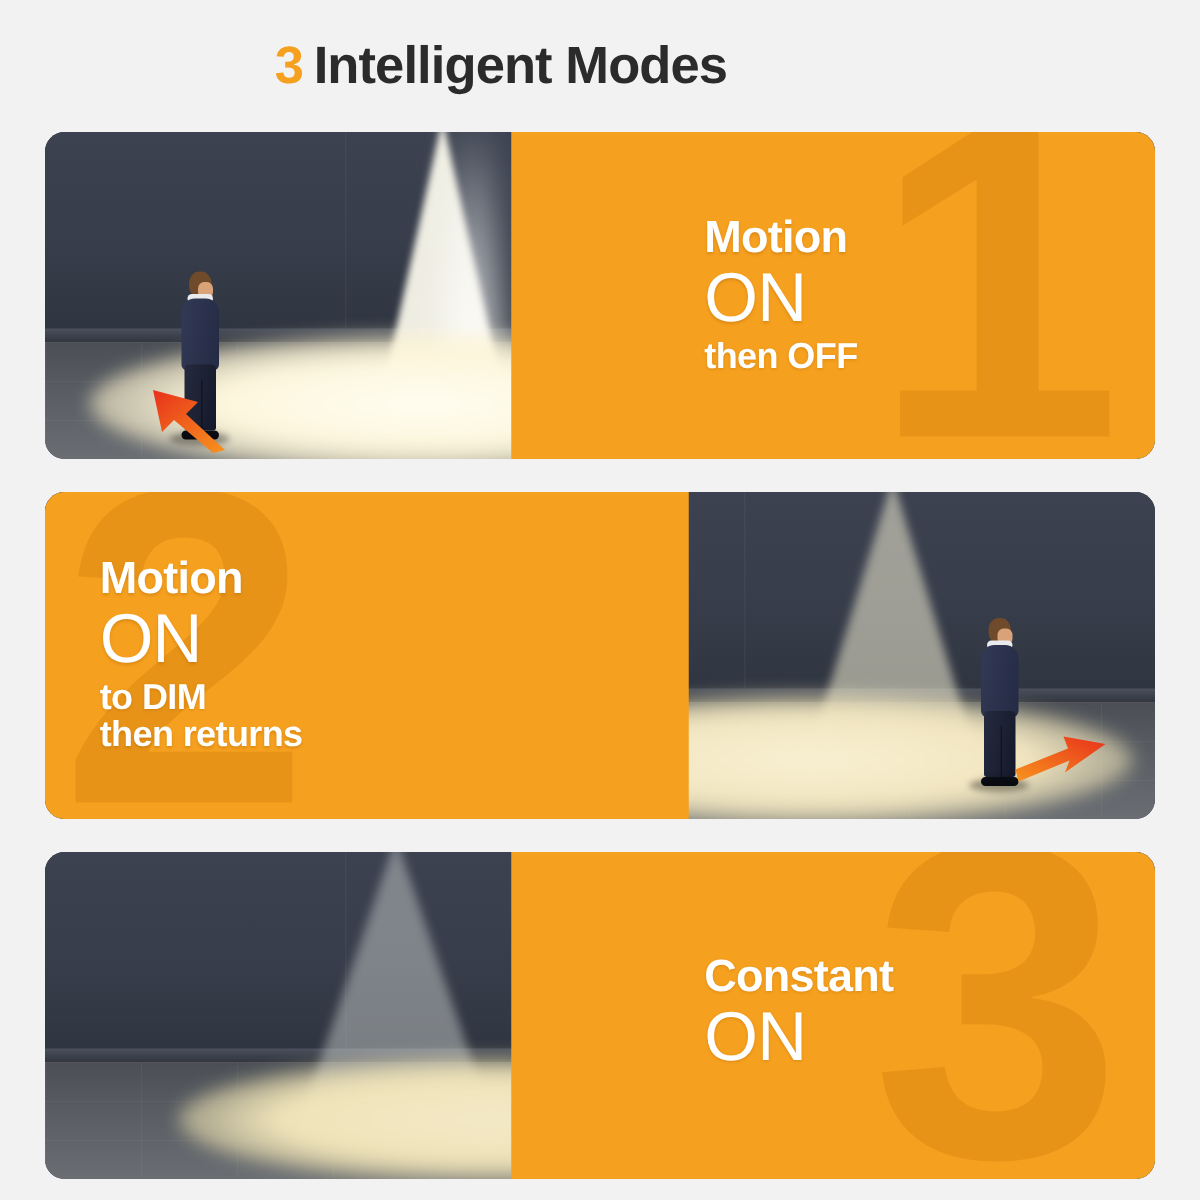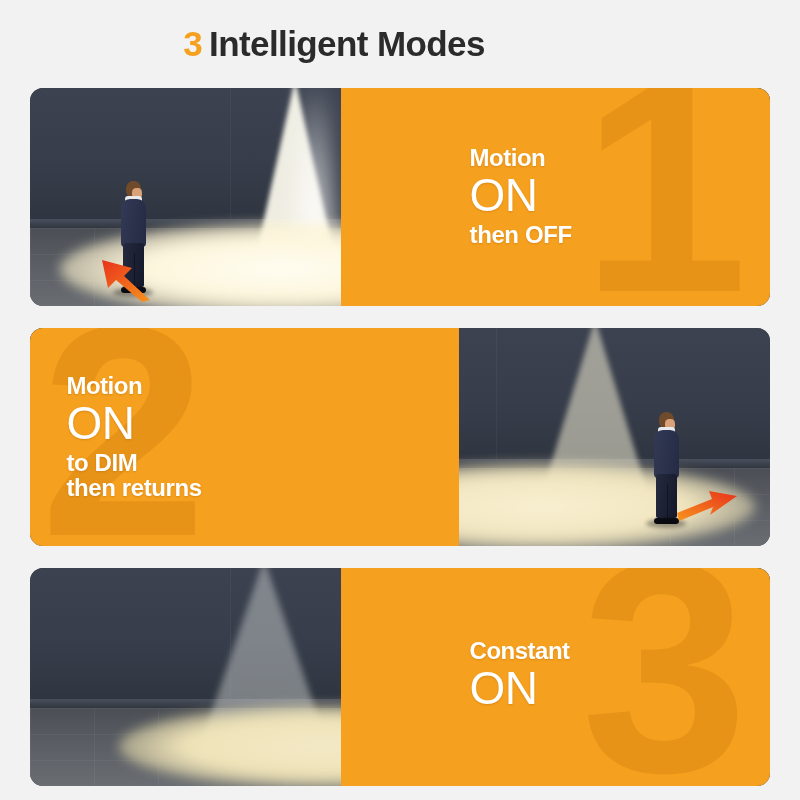--- a/index.html
+++ b/index.html
@@ -212,21 +212,21 @@
   .cap-text {
     position:absolute;
     color:#ffffff;
     z-index:3;
     line-height:1.04;
     text-shadow:0 1px 2px rgba(150,80,0,.28);
   }
   .caption.right .cap-text { left:30%; top:50%; transform:translateY(-50%); }
   .caption.left  .cap-text { left:8.5%; top:50%; transform:translateY(-50%); }
 
-  .l1 { font-size:24px; font-weight:bold; letter-spacing:-0.5px; }
+  .l1 { font-size:30px; font-weight:bold; letter-spacing:-0.5px; }
   .l2 { font-size:46px; font-weight:normal; letter-spacing:-0.5px; margin:1px 0 3px; }
   .l3 { font-size:24px; font-weight:bold; letter-spacing:-0.4px; }
 </style>
 </head>
 <body>
 
 <div class="header">
   <div class="title">
     <span class="num">3</span><span>Intelligent Modes</span>
   </div>

